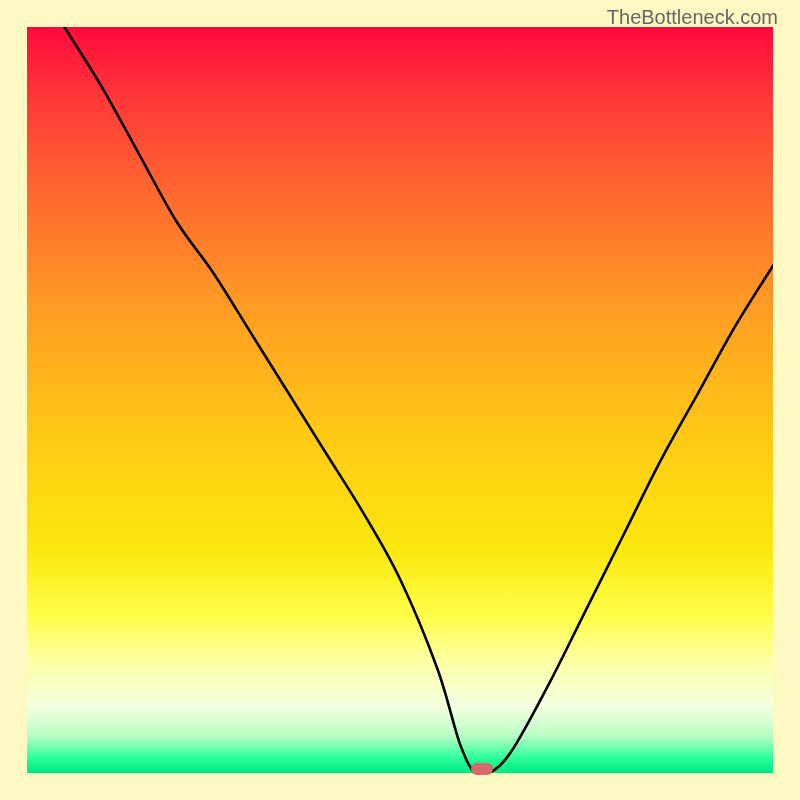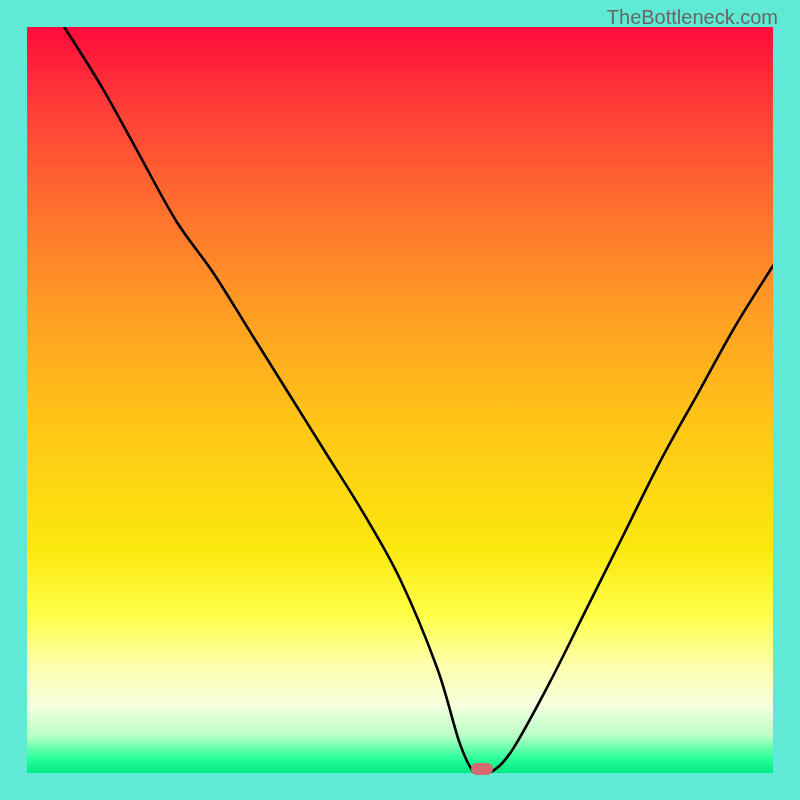--- a/index.html
+++ b/index.html
@@ -8,21 +8,21 @@
     background: #000;
     width: 800px;
     height: 800px;
     overflow: hidden;
     font-family: Arial, sans-serif;
   }
   .container {
     position: relative;
     width: 800px;
     height: 800px;
-    background: #5eead4;
+    background: #fef9c3;
   }
   .watermark {
     position: absolute;
     top: 6px;
     right: 22px;
     color: #666;
     font-size: 20px;
     font-weight: 500;
     z-index: 10;
   }

